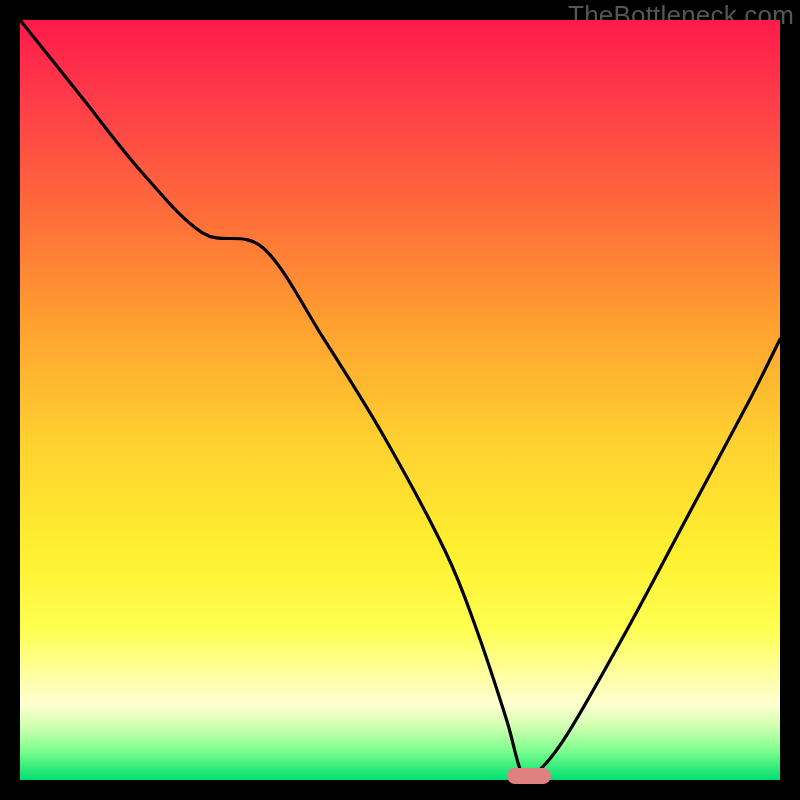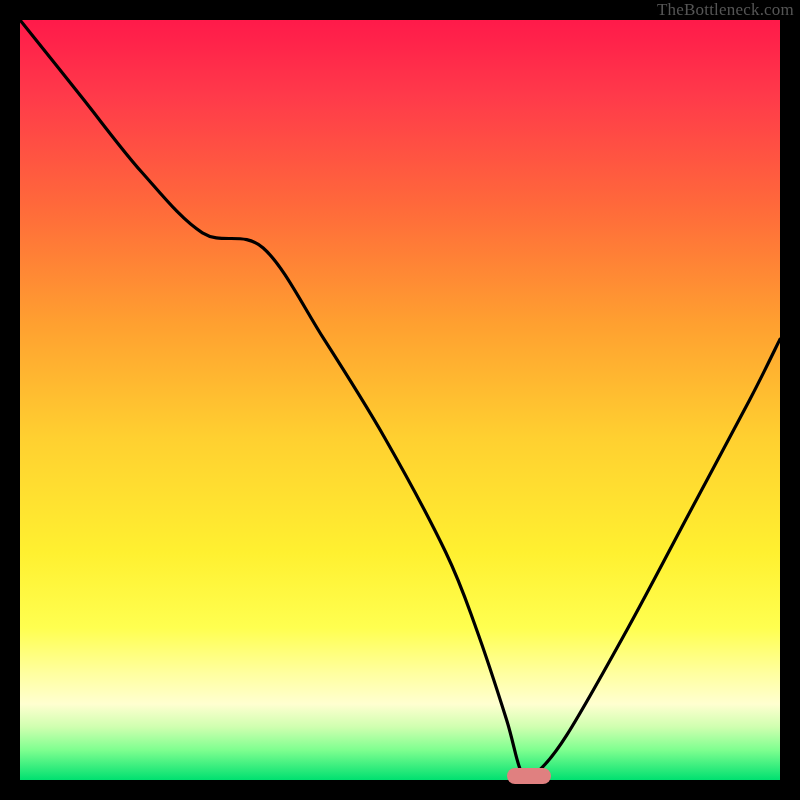--- a/index.html
+++ b/index.html
@@ -34,22 +34,22 @@
       #ffffd0 90%,
       #d0ffb0 93%,
       #80ff90 96%,
       #00e070 100%
     );
   }
   .watermark {
     position: absolute;
     top: 0px;
     right: 6px;
-    font-family: Liberation Serif, serif;
-    font-size: 17px;
+    font-family: Liberation Sans, sans-serif;
+    font-size: 26px;
     font-weight: 500;
     color: #555;
     letter-spacing: 0.2px;
     user-select: none;
   }
   svg.curve {
     position: absolute;
     left: 0;
     top: 0;
     width: 760px;

